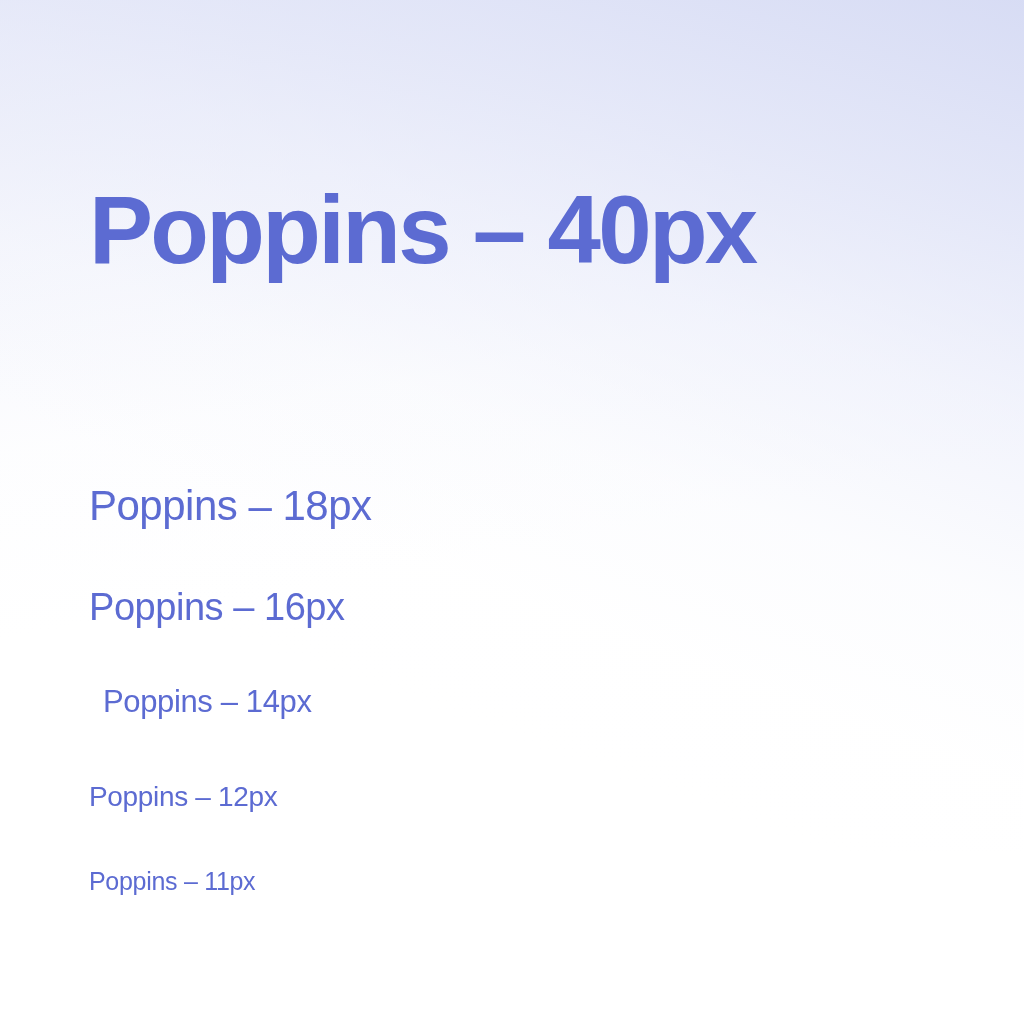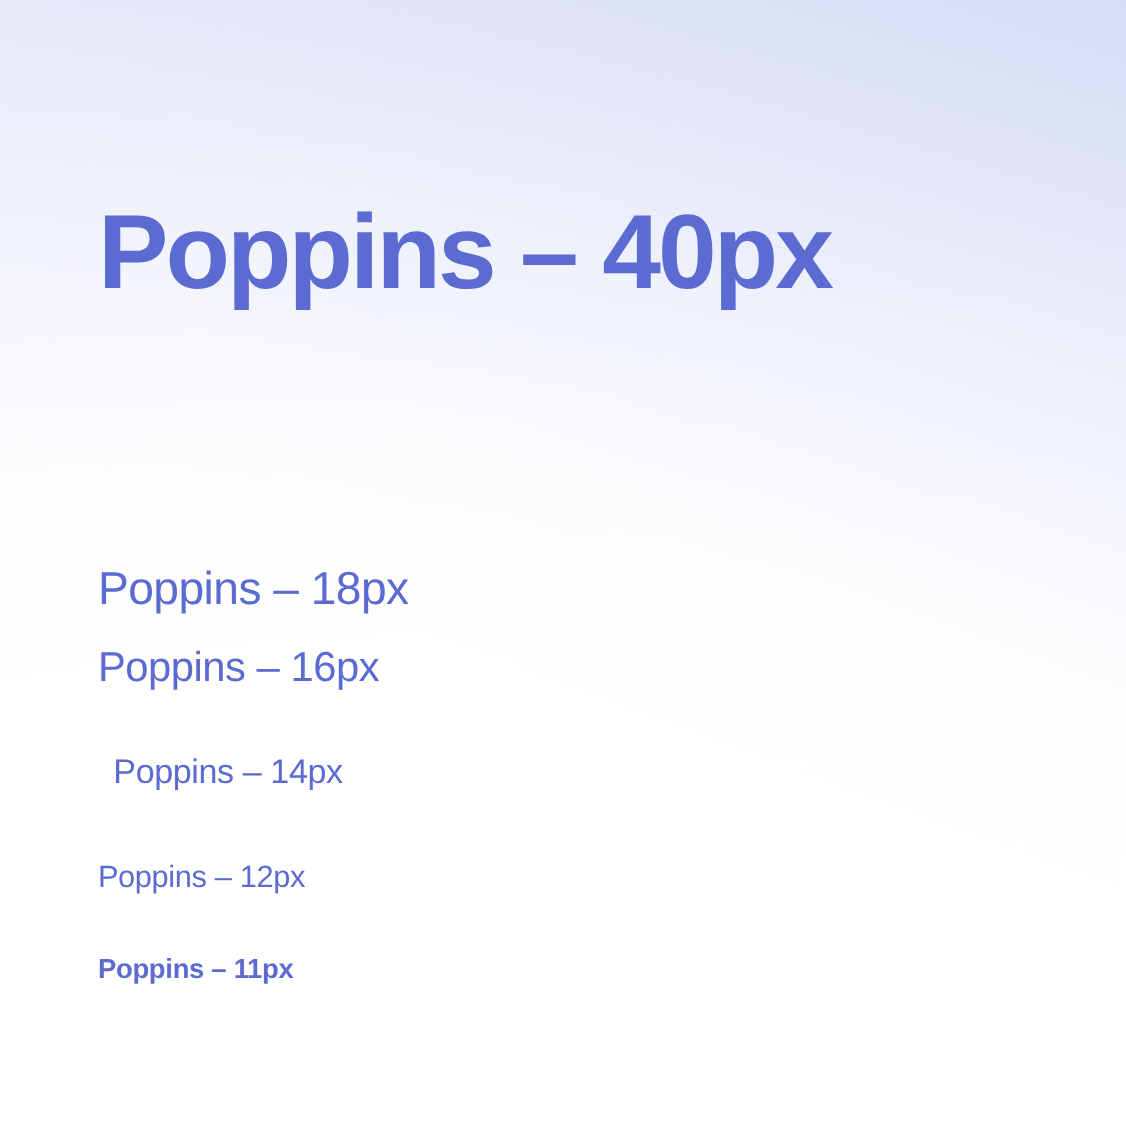--- a/index.html
+++ b/index.html
@@ -70,34 +70,34 @@
   .scale-row--s40 { top: 182px; }
   .scale-row--s40 .scale-sample {
     font-size: 96px;
     font-weight: 700;
     letter-spacing: -0.028em;
   }
 
   .scale-row--s25 { top: 355px; }
   .scale-row--s25 .scale-sample { font-size: 59px; letter-spacing: -0.018em; }
 
-  .scale-row--s18 { top: 485px; margin-top: 29px; }
+  .scale-row--s18 { top: 485px; }
   .scale-row--s18 .scale-sample { font-size: 42px; }
 
   .scale-row--s16 { top: 588px; }
   .scale-row--s16 .scale-sample { font-size: 38px; text-align: right; }
 
   .scale-row--s14 { top: 686px; }
   .scale-row--s14 .scale-sample { font-size: 31px; margin-left: 14px; }
 
   .scale-row--s12 { top: 783px; }
   .scale-row--s12 .scale-sample { font-size: 28px; }
 
   .scale-row--s11 { top: 869px; }
-  .scale-row--s11 .scale-sample { font-size: 25px; font-weight: bold; }
+  .scale-row--s11 .scale-sample { font-size: 25px; }
 </style>
 </head>
 <body>
 
 <div class="specimen-canvas">
 
   <ul class="scale-list">
 
     <li class="scale-row scale-row--s40">
       <span class="scale-sample">Poppins – 40px</span>

